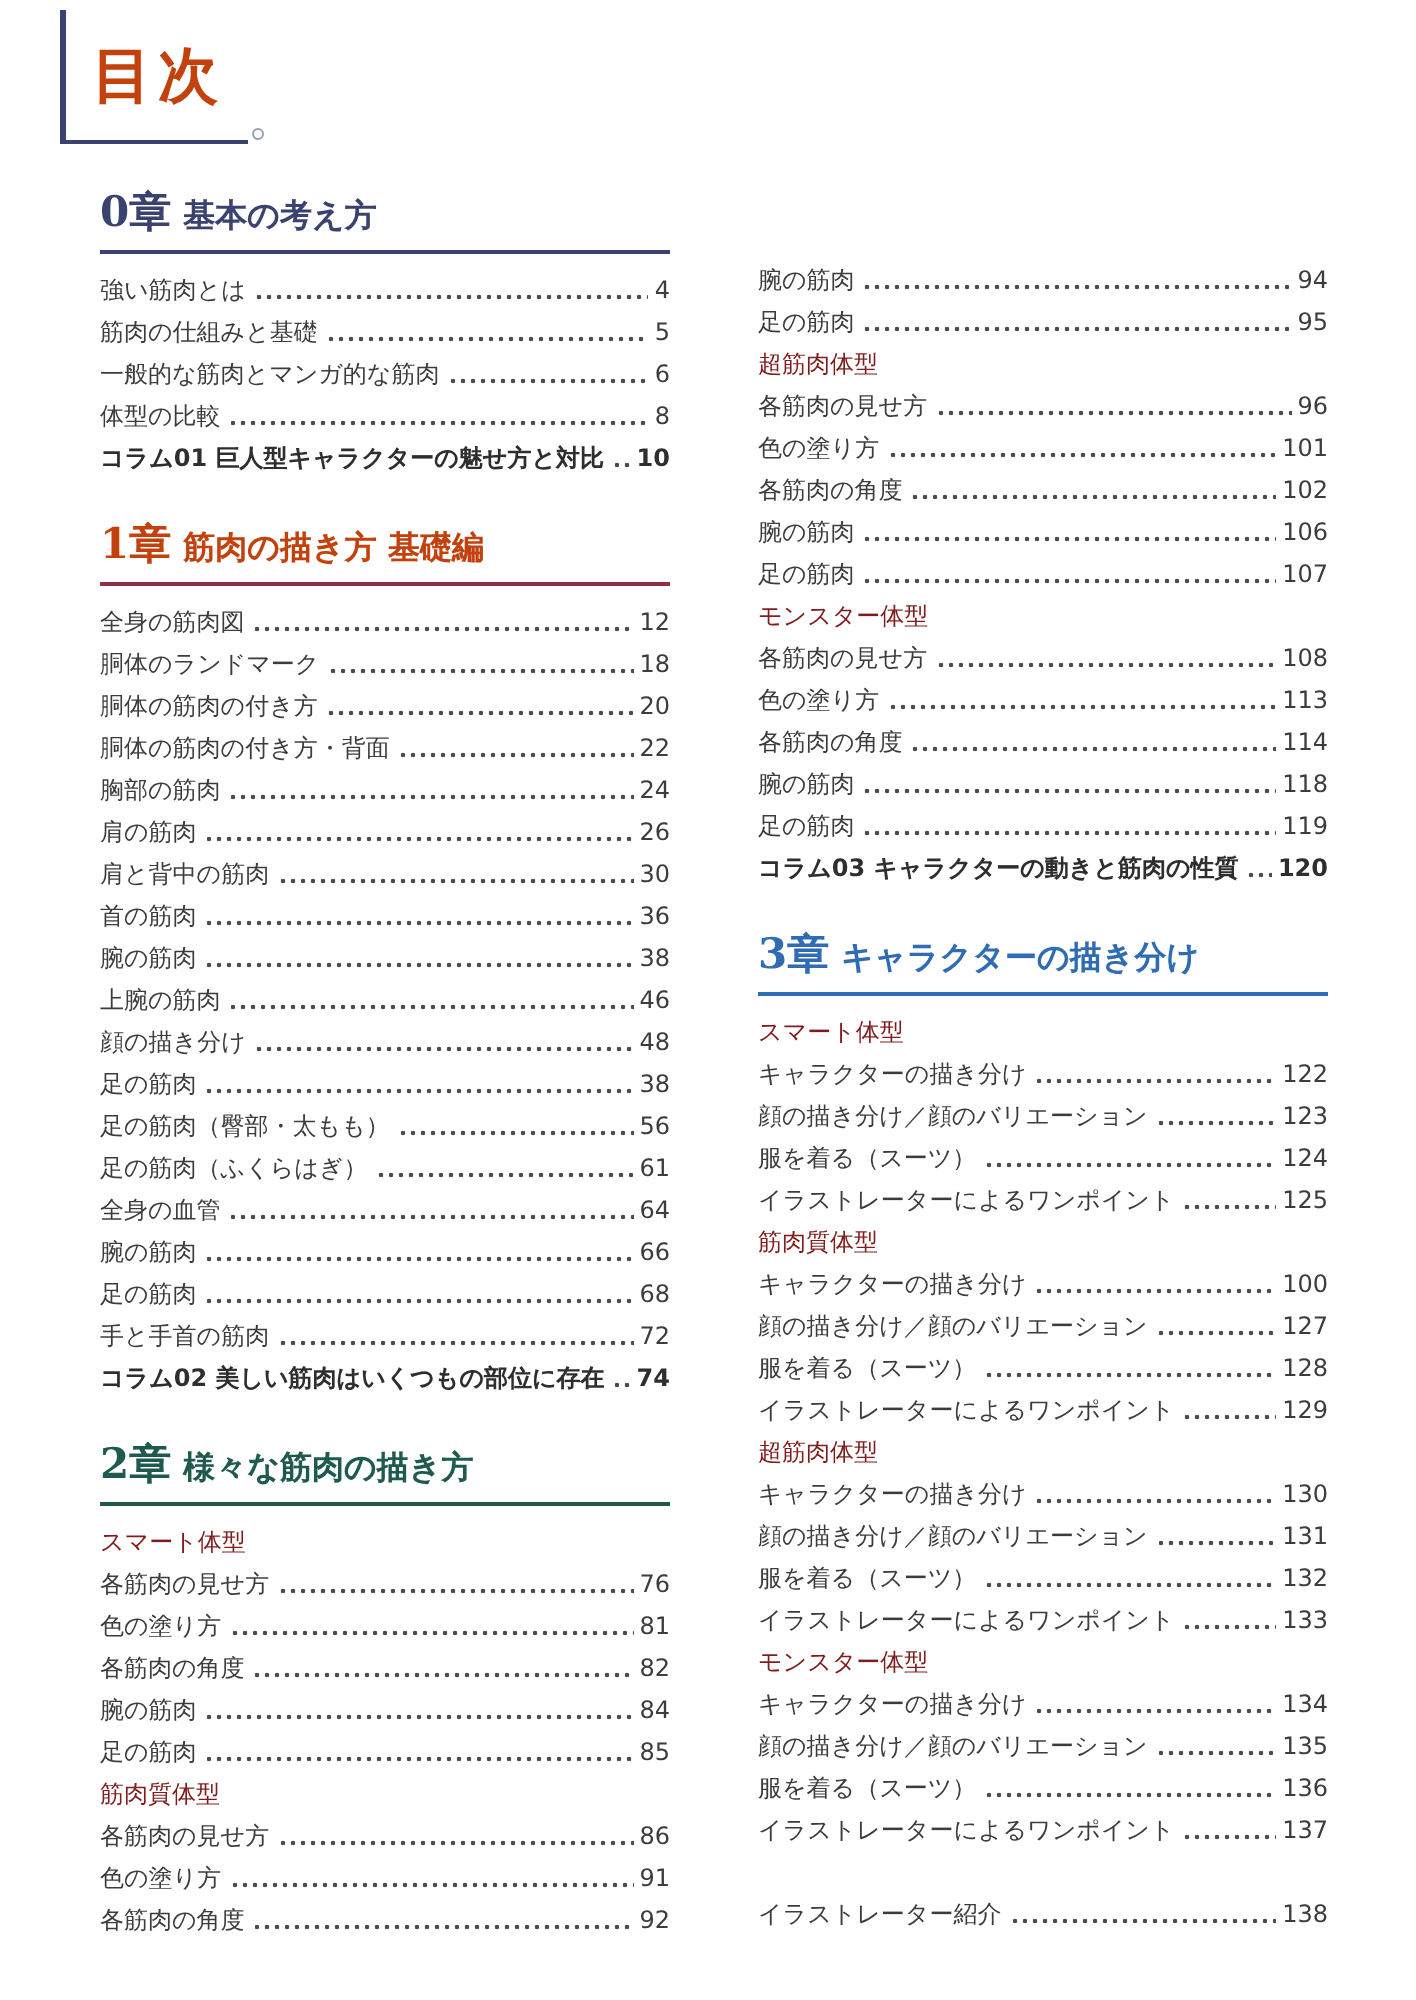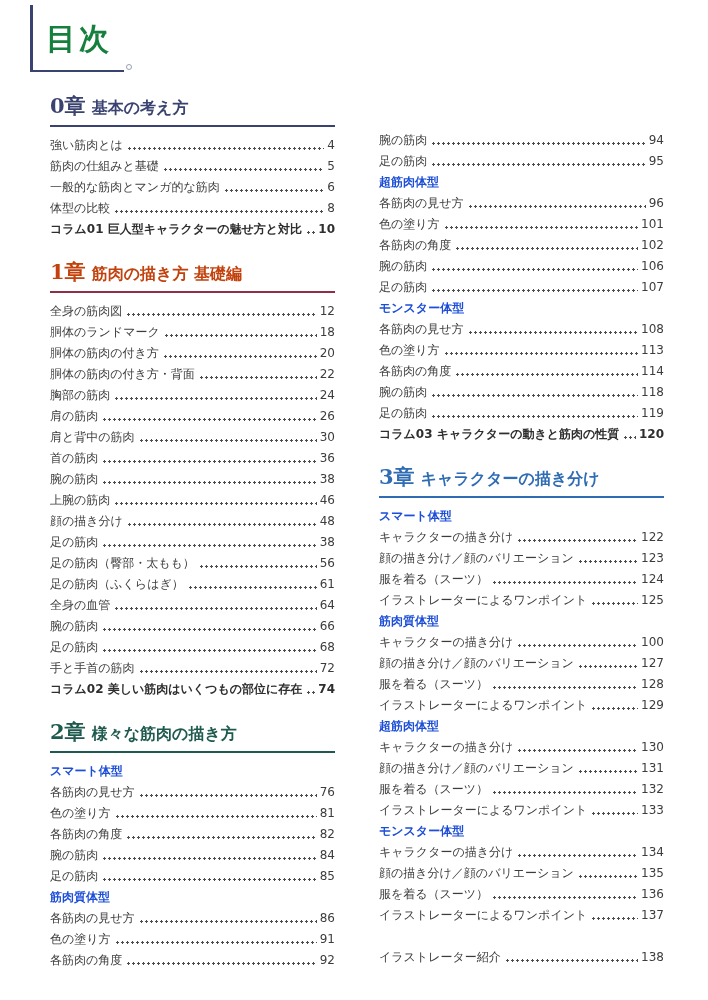--- a/index.html
+++ b/index.html
@@ -14,21 +14,21 @@
   }
 
   
   .accent-vline {
     position: absolute; left: 30px; top: 5px;
     width: 3px; height: 66px; background: #3a4370;
   }
   .page-title {
     position: absolute; left: 46px; top: 24px;
     font-family: "DejaVu Serif", "Liberation Serif", serif;
-    font-size: 30px; font-weight: bold; color: #15803d;
+    font-size: 30px; font-weight: bold; color: #c2410c;
     letter-spacing: 3px; line-height: 1;
   }
   .title-underline {
     position: absolute; left: 30px; top: 70px;
     width: 94px; height: 2px; background: #3a4370;
   }
   .title-dot {
     position: absolute; left: 126px; top: 64px;
     width: 6px; height: 6px;
     border: 1.5px solid #9aa0b4; border-radius: 50%;
@@ -69,21 +69,21 @@
     flex: 1 0 10px; align-self: stretch;
     margin: 0 3px;
     background-image: radial-gradient(circle, #4c4c4c 1px, transparent 1.3px);
     background-size: 5px 5px;
     background-repeat: repeat-x;
     background-position: 1px 11px;
   }
   .page { flex: 0 0 auto; font-size: 12px; }
   .subhead {
     font-size: 12px; line-height: 21px;
-    font-weight: bold; color: #1d4ed8; white-space: nowrap;
+    font-weight: normal; color: #7f1d1d; white-space: nowrap;
   }
   .spacer { height: 21px; }
 </style>
 </head>
 <body>
 
 <div class="accent-vline"></div>
 <div class="page-title">目次</div>
 <div class="title-underline"></div>
 <div class="title-dot"></div>

